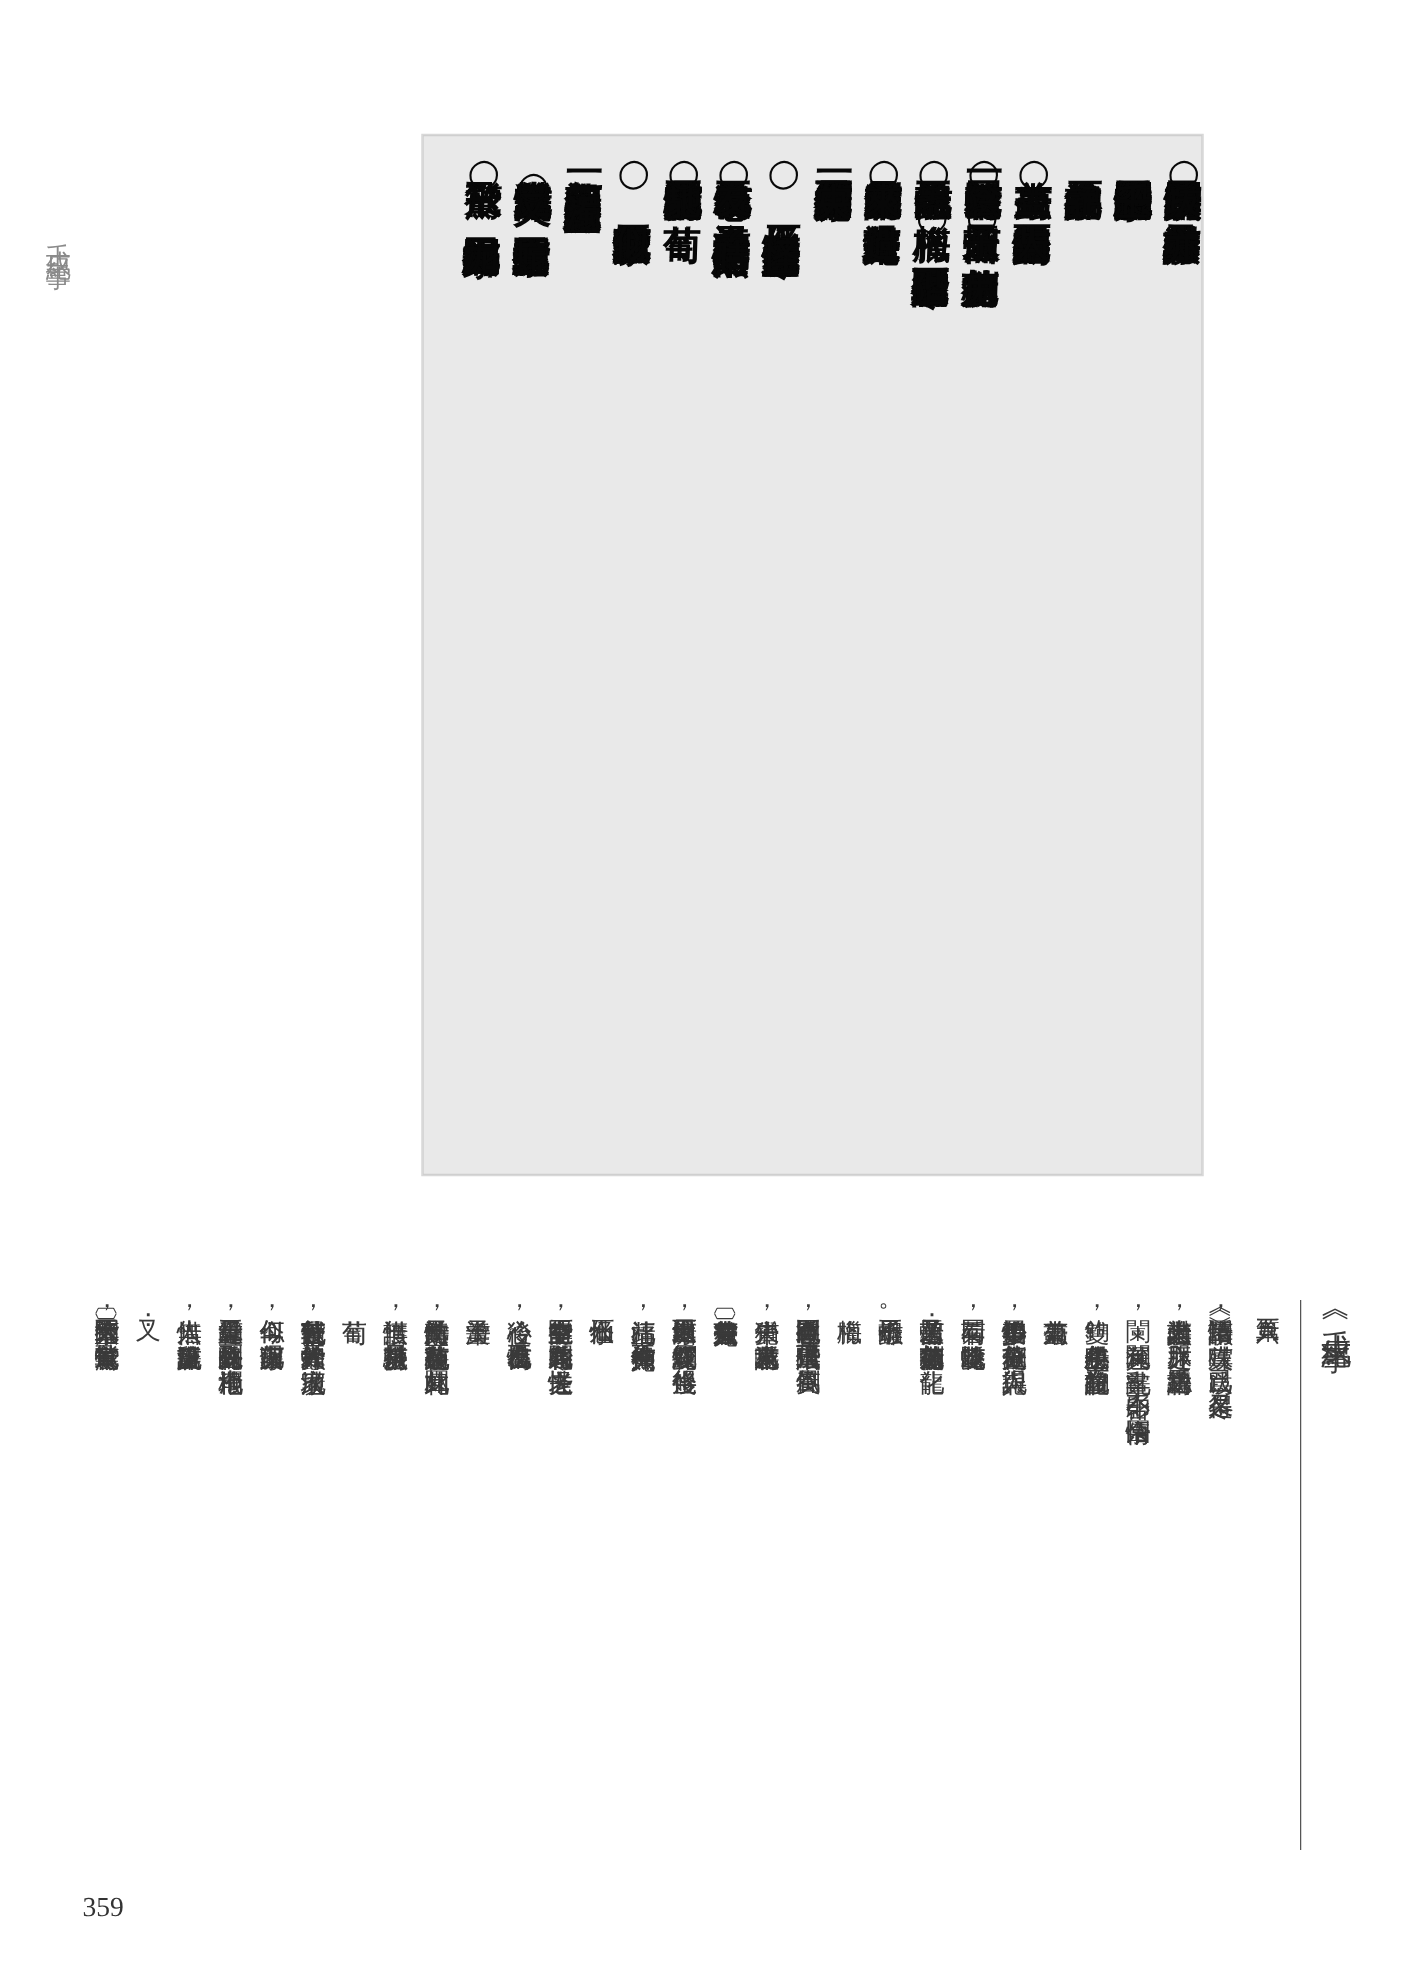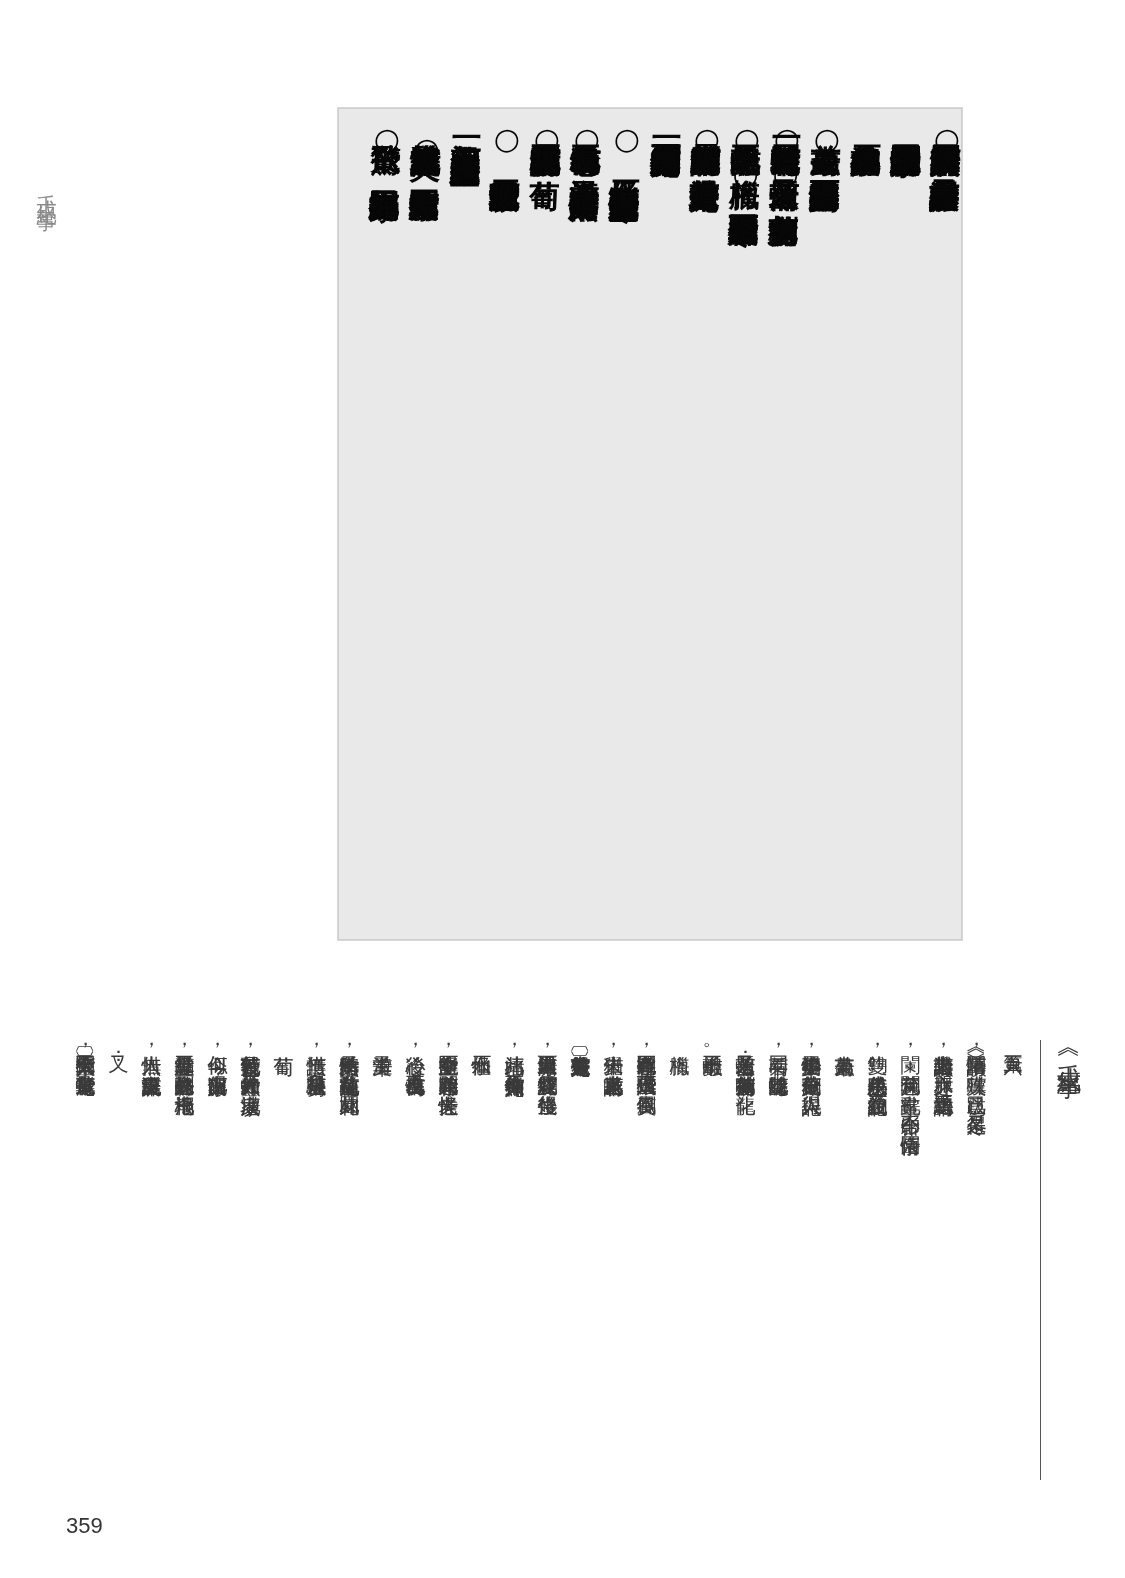--- a/index.html
+++ b/index.html
@@ -60,21 +60,21 @@
     margin-left: 10px;
     padding-left: 8px;
     line-height: 40px;
   }
   .page-label { font-size: 19px; margin-left: 4px; }
   .poem-title { }
   .page-number {
     position: absolute;
     left: 66px; top: 1513px;
     font-size: 22px;
-    font-family: Liberation Sans, sans-serif;
+    font-family: Liberation Serif, serif;
     color: #333;
   }
 </style>
 </head>
 <body>
 
 <div class="side-running-title">壬戌紀事</div>
 
 <div class="manuscript">
   <div class="hand">

